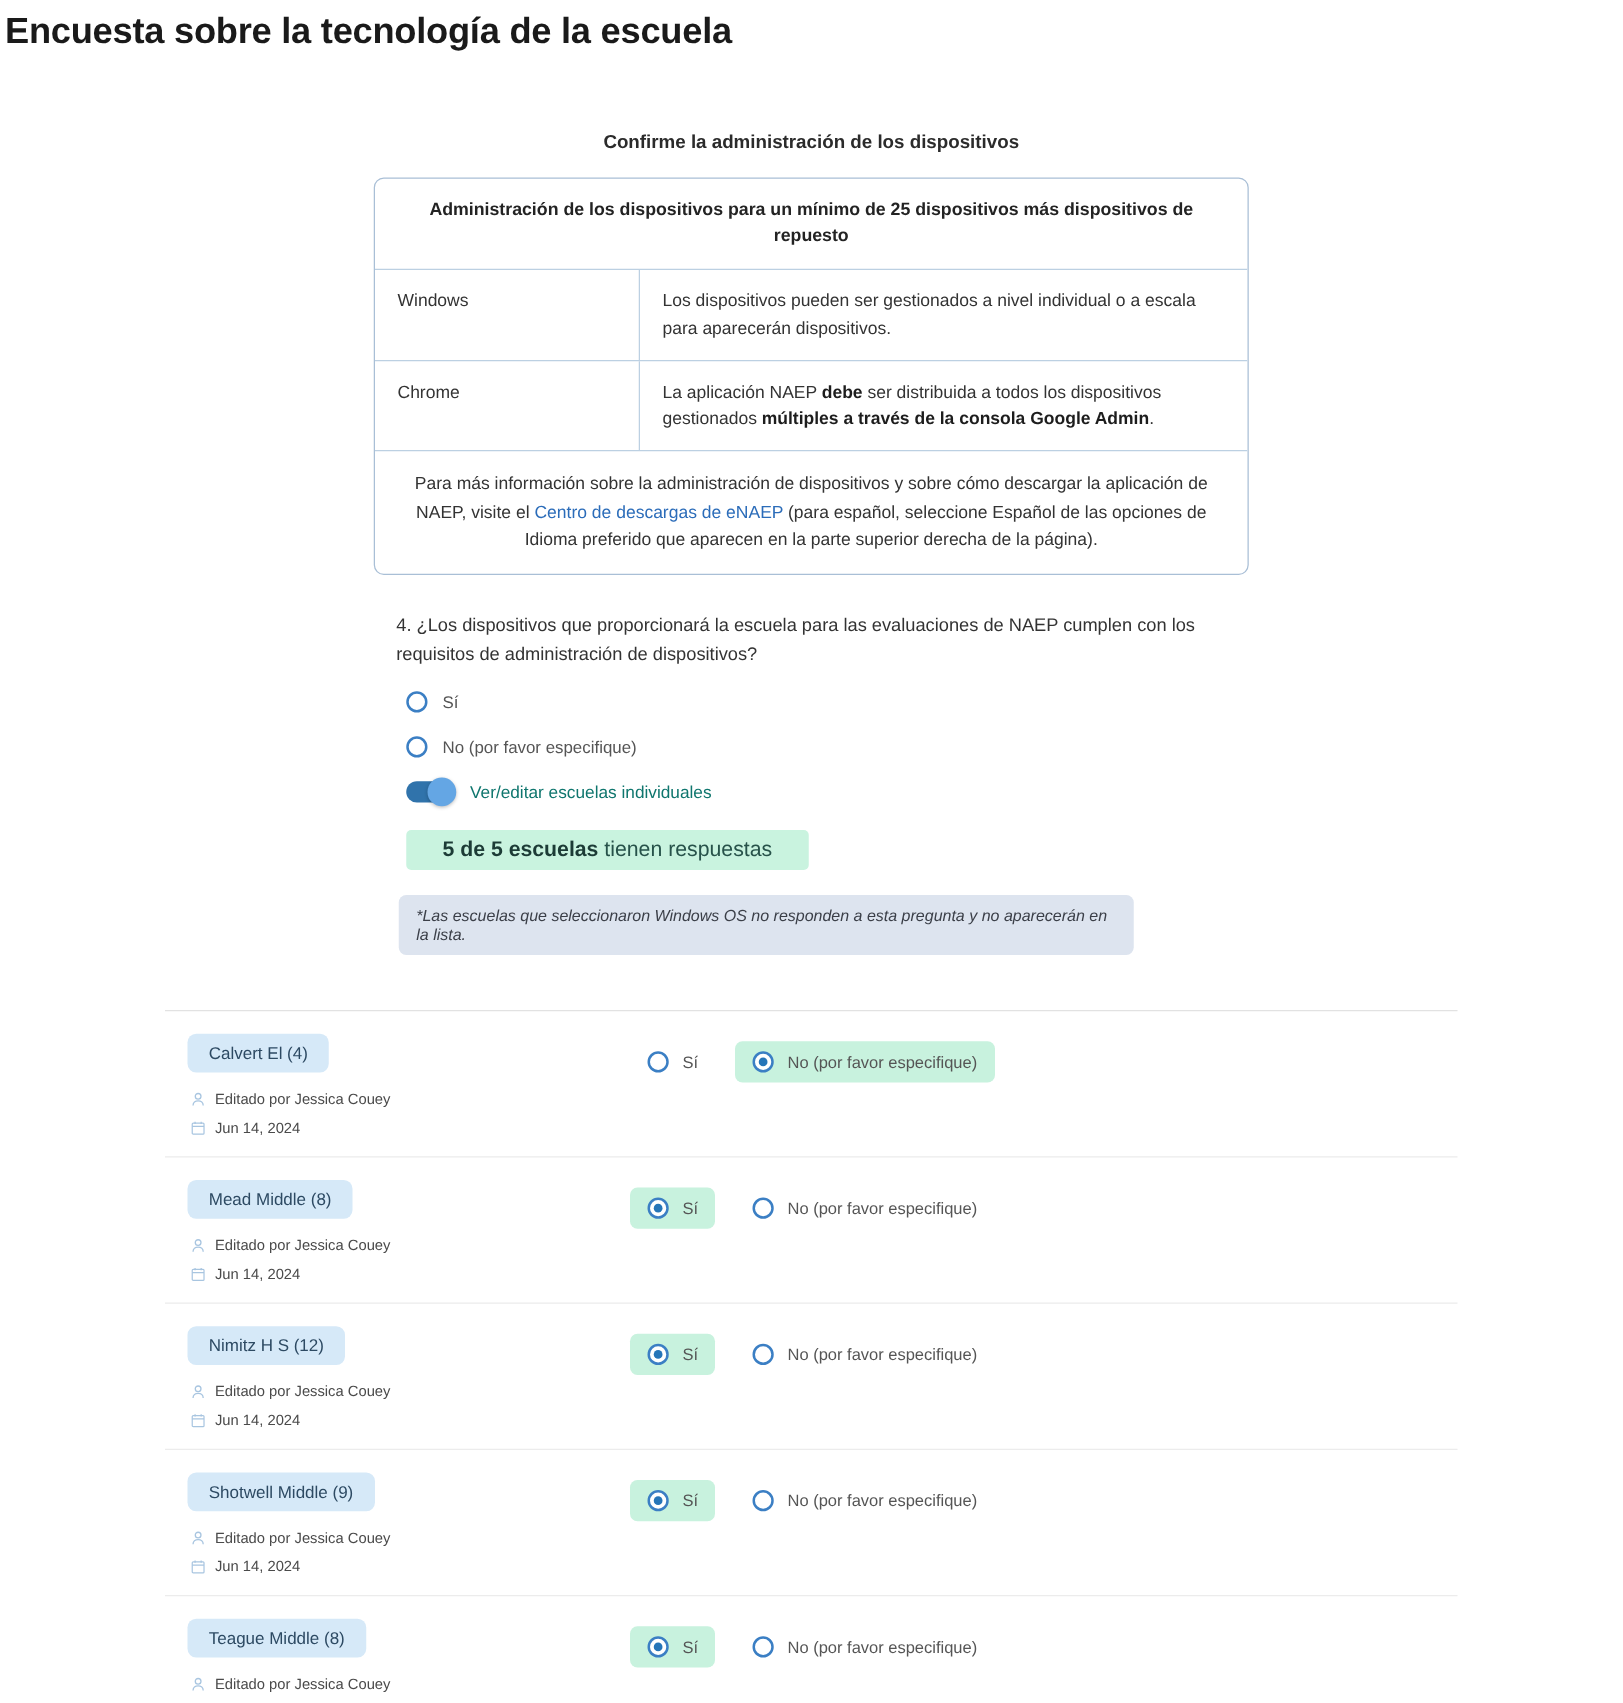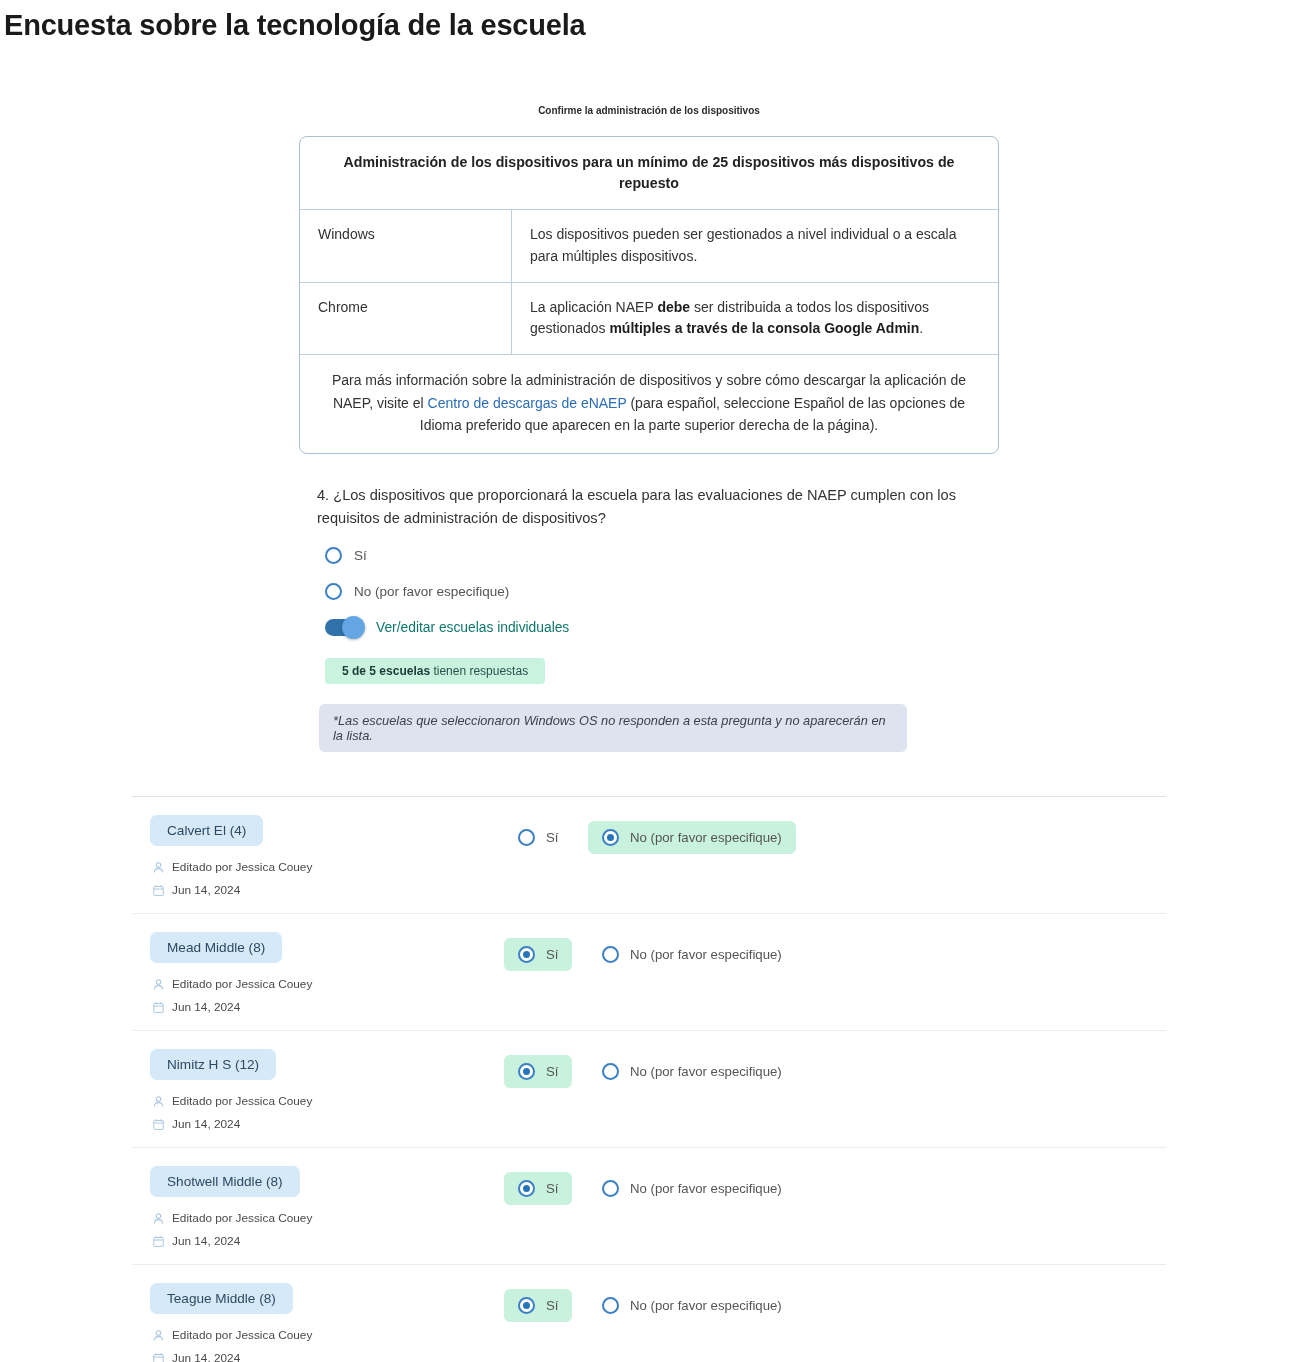--- a/index.html
+++ b/index.html
@@ -29,21 +29,21 @@
 
   
   .survey-wrap {
     width: 700px;
     margin: 0 auto;
     padding-top: 62px;
   }
 
   .section-heading {
     text-align: center;
-    font-size: 10px;
+    font-size: 15px;
     font-weight: 600;
     color: #2b2b2b;
     margin-bottom: 20px;
   }
 
   
   .info-table {
     border: 1px solid #a9bfd6;
     border-radius: 8px;
     overflow: hidden;
@@ -145,22 +145,22 @@
     background: #64a6e4;
     box-shadow: 0 1px 3px rgba(0,0,0,.25);
   }
   .toggle-label { font-size: 13.8px; color: #0f766e; }
 
   
   .count-badge {
     display: inline-block;
     background: #c9f3df;
     color: #27524a;
-    font-size: 12px;
-    padding: 6px 17px;
+    font-size: 17px;
+    padding: 6px 29px;
     border-radius: 4px;
     margin: 22px 0 0 8px;
   }
   .count-badge b { color: #1c3b36; }
   .note-banner {
     display: block;
     background: #dde4ef;
     color: #3b3f48;
     font-size: 12.8px;
     font-style: italic;
@@ -248,21 +248,21 @@
 
 <div class="survey-wrap">
 
   <div class="section-heading">Confirme la administración de los dispositivos</div>
 
   <div class="info-table">
     <div class="t-head">Administración de los dispositivos para un mínimo de 25 dispositivos más dispositivos de repuesto</div>
 
     <div class="info-row">
       <div class="cell-label">Windows</div>
-      <div class="cell-text">Los dispositivos pueden ser gestionados a nivel individual o a escala para múltiples dispositivos.</div>
+      <div class="cell-text">Los dispositivos pueden ser gestionados a nivel individual o a escala para aparecerán dispositivos.</div>
     </div>
 
     <div class="info-row">
       <div class="cell-label">Chrome</div>
       <div class="cell-text"><span>La aplicación NAEP </span><b>debe</b><span> ser distribuida a todos los dispositivos gestionados </span><b>múltiples a través de la consola Google Admin</b><span>.</span></div>
     </div>
 
     <div class="info-foot"><span>Para más información sobre la administración de dispositivos y sobre cómo descargar la aplicación de NAEP, visite el </span><a class="link" href="#">Centro de descargas de eNAEP</a><span> (para español, seleccione Español de las opciones de Idioma preferido que aparecen en la parte superior derecha de la página).</span></div>
   </div>
 
@@ -409,21 +409,21 @@
         <div class="choice-chip">
           <span class="radio"></span>
           <span class="c-label">No (por favor especifique)</span>
         </div>
       </div>
     </div>
   </div>
 
   <div class="school-row">
     <div class="school-left">
-      <span class="school-pill">Shotwell Middle (8)</span>
+      <span class="school-pill">Shotwell Middle (9)</span>
       <div class="meta-line">
         <span class="meta-icon">
             <svg viewBox="0 0 16 16" fill="none" stroke="#a8c5e0" stroke-width="1.3">
               <circle cx="8" cy="5" r="2.8"></circle>
               <path d="M3 14c0-2.8 2.2-4.6 5-4.6s5 1.8 5 4.6"></path>
             </svg>
           </span>
         <span>Editado por Jessica Couey</span>
       </div>
       <div class="meta-line">

